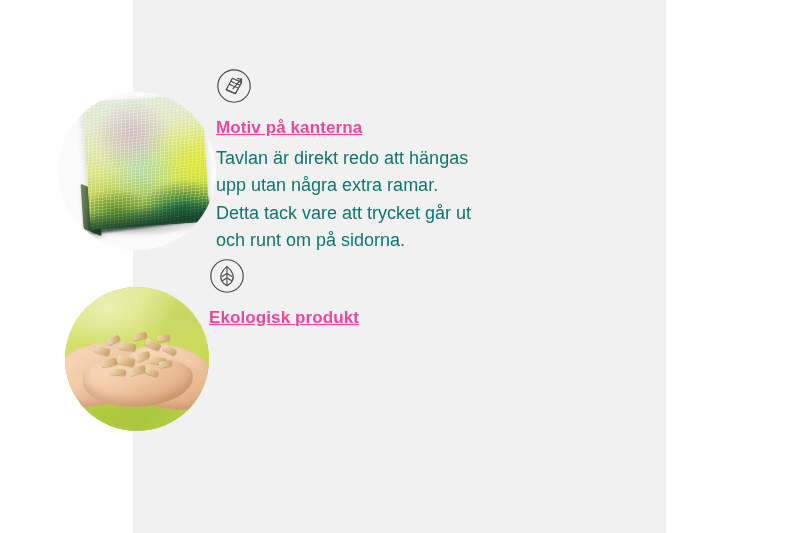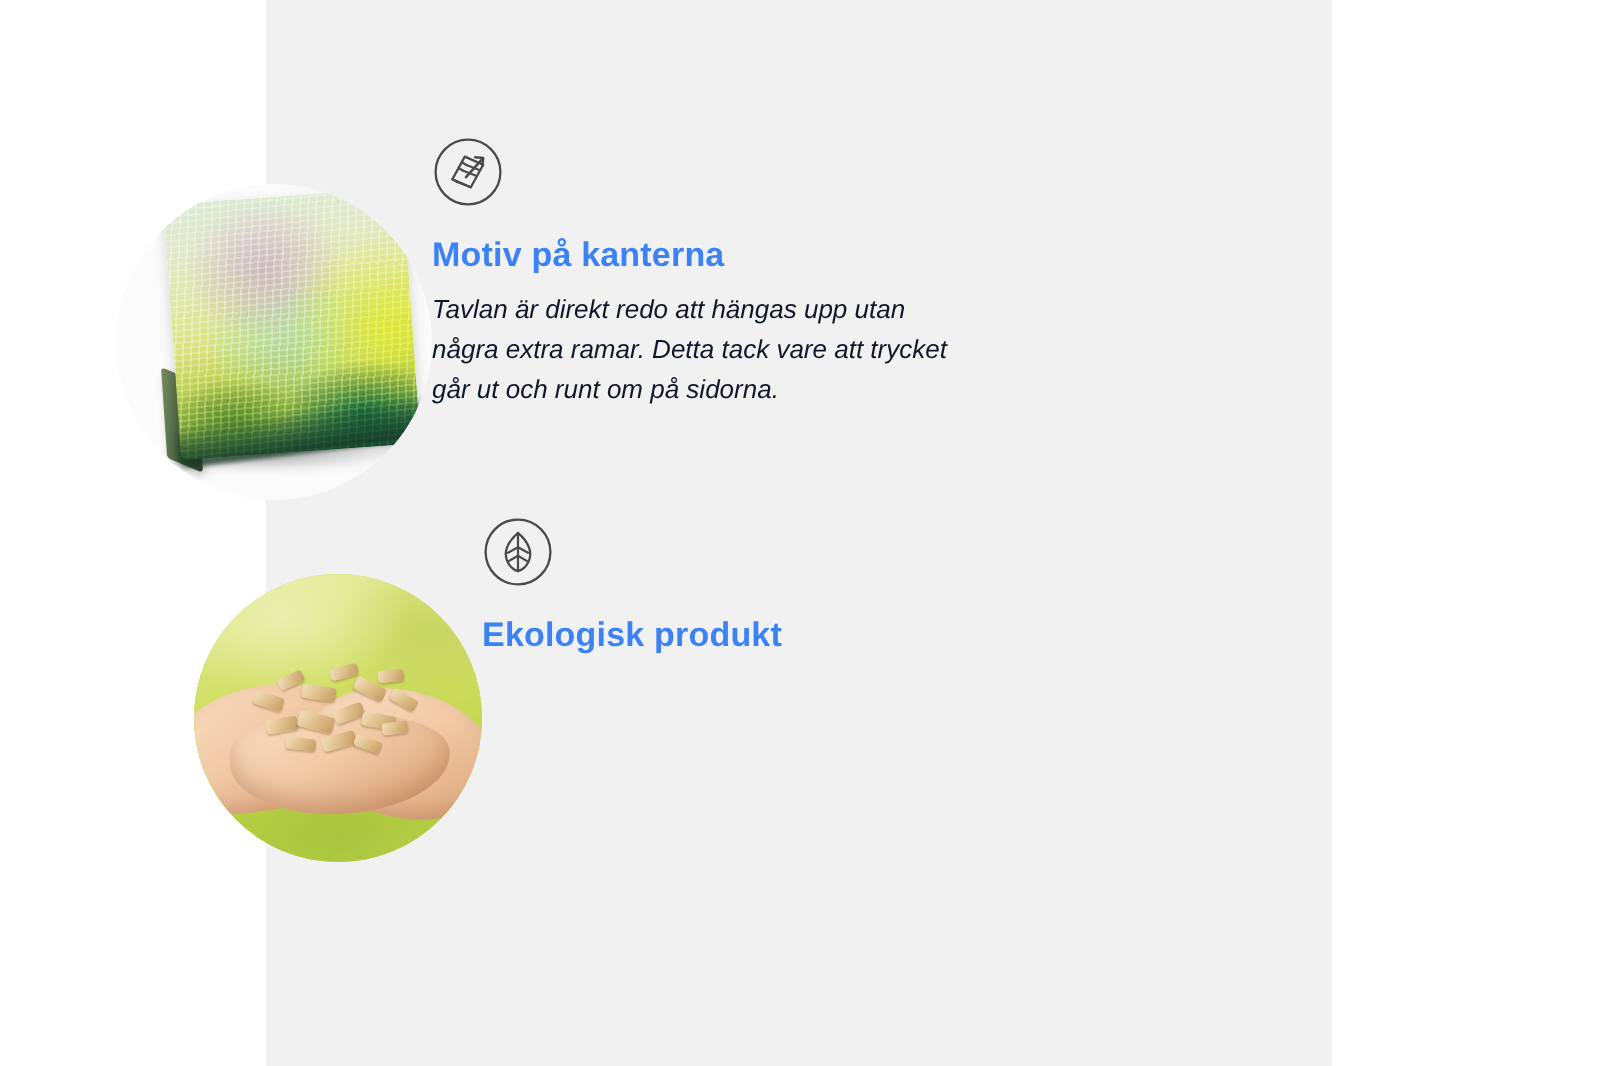--- a/index.html
+++ b/index.html
@@ -21,21 +21,21 @@
     width:533px; height:533px;
     background:#f1f1f1;
   }
   
   .feature {
     position:absolute;
     display:flex;
     align-items:flex-start;
   }
   #feature-0 { left:0px;  top:60px;  }
-  #feature-1 { left:0px;  top:250px;margin-left:32px; }
+  #feature-1 { left:0px;  top:250px; }
 
   
   .photo-wrap {
     position:relative;
     flex:0 0 auto;
   }
   .photo {
     position:relative;
     border-radius:50%;
     overflow:hidden;
@@ -162,30 +162,30 @@
     width:268px;
     padding-top:8px;
   }
   .icon-circle {
     width:36px; height:36px;
     margin-bottom:14px;
   }
   .f-title {
     font-size:17px;
     font-weight:700;
-    color:#3b82f6;
+    color:#ec4899;
     letter-spacing:.1px;
     margin-bottom:7px;
     white-space:nowrap;
+    text-decoration:underline;
   }
   .f-body {
-    font-size:13px;
+    font-size:18px;
     line-height:1.52;
-    color:#0f172a;
-    font-style:italic;
+    color:#0f766e;
   }
 </style>
 </head>
 <body>
 
 <div id="page">
 
   <div id="panel"></div>
 
   <div class="feature" id="feature-0">

